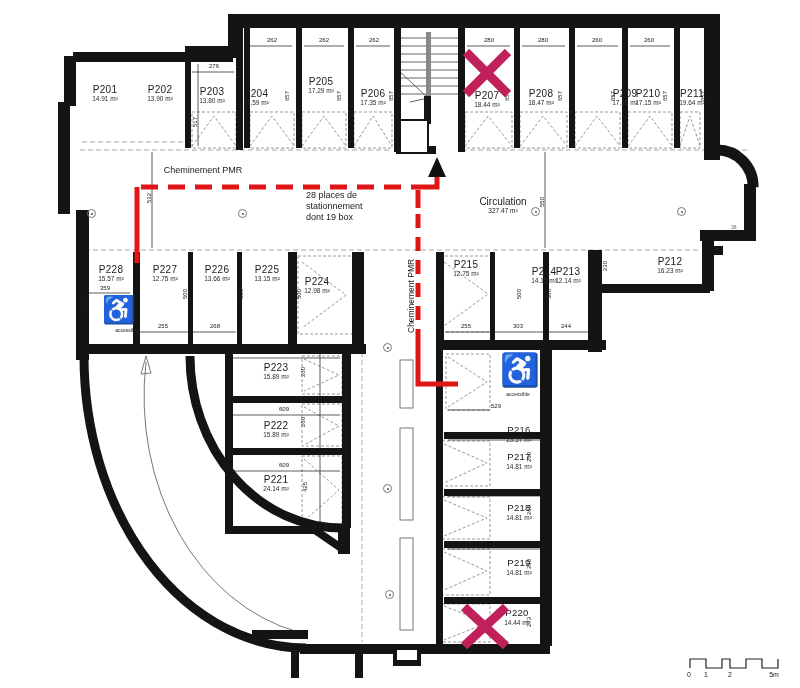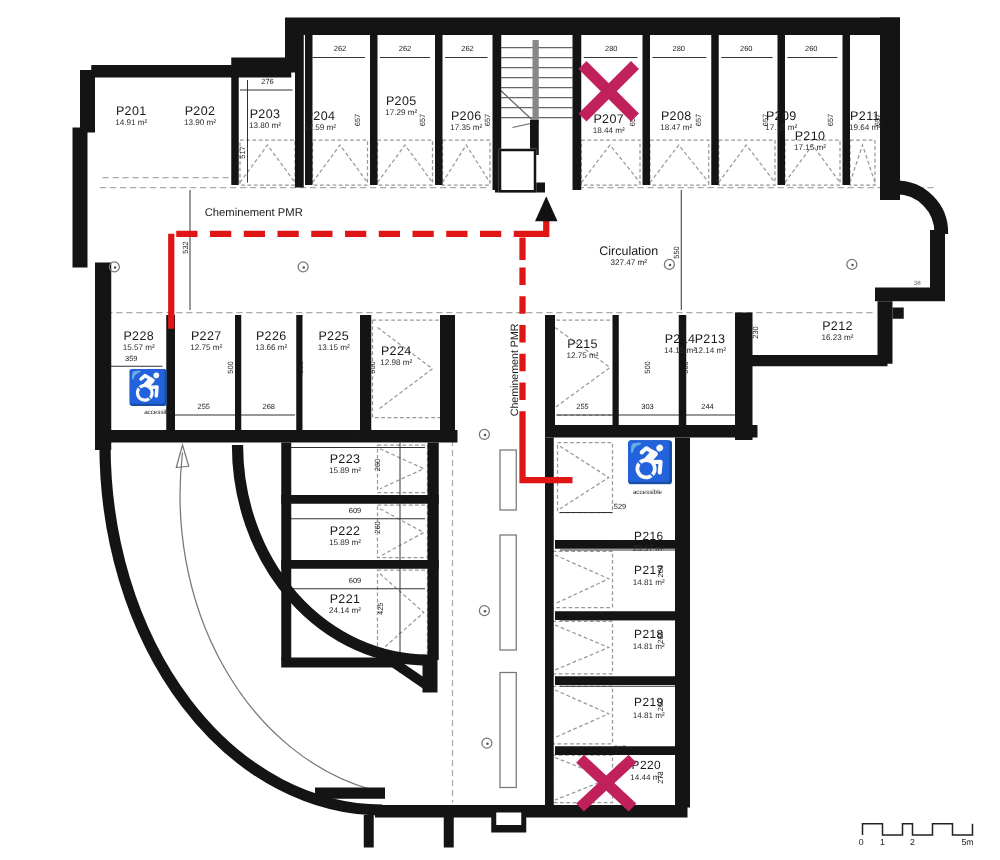--- a/index.html
+++ b/index.html
@@ -240,21 +240,21 @@
       <span class="a">18.44 m²</span>
     </div>
   <div class="sp" style="left:513px;top:88px;width:56px">
       <span class="l">P208</span>
       <span class="a">18.47 m²</span>
     </div>
   <div class="sp" style="left:597px;top:88px;width:56px">
       <span class="l">P209</span>
       <span class="a">17.15 m²</span>
     </div>
-  <div class="sp" style="left:620px;top:104px;width:56px">
+  <div class="sp" style="left:620px;top:88px;width:56px">
       <span class="l">P210</span>
       <span class="a">17.15 m²</span>
     </div>
   <div class="sp" style="left:664px;top:88px;width:56px">
       <span class="l">P211</span>
       <span class="a">19.64 m²</span>
     </div>
 
   <div class="sp" style="left:87px;top:264px;width:48px">
       <span class="l">P228</span>
@@ -269,21 +269,21 @@
       <span class="a">13.66 m²</span>
     </div>
   <div class="sp" style="left:242px;top:264px;width:50px">
       <span class="l">P225</span>
       <span class="a">13.15 m²</span>
     </div>
   <div class="sp" style="left:292px;top:276px;width:50px">
       <span class="l">P224</span>
       <span class="a">12.98 m²</span>
     </div>
-  <div class="sp" style="left:440px;top:270px;width:52px">
+  <div class="sp" style="left:440px;top:259px;width:52px">
       <span class="l">P215</span>
       <span class="a">12.75 m²</span>
     </div>
   <div class="sp" style="left:518px;top:266px;width:52px">
       <span class="l">P214</span>
       <span class="a">14.15 m²</span>
     </div>
   <div class="sp" style="left:544px;top:266px;width:48px">
       <span class="l">P213</span>
       <span class="a">12.14 m²</span>
@@ -321,20 +321,25 @@
   <div class="sp small" style="left:492px;top:558px;width:54px">
       <span class="l">P219</span>
       <span class="a">14.81 m²</span>
     </div>
   <div class="sp small" style="left:490px;top:608px;width:54px">
       <span class="l">P220</span>
       <span class="a">14.44 m²</span>
     </div>
 
   <div class="txt" style="left:148px;top:165px;width:110px;font-size:9px;text-align:center">Cheminement PMR</div>
+  <div class="txt" style="left:306px;top:190px;width:80px;font-size:9px;line-height:11px">
+    <span style="display:block">28 places de</span>
+    <span style="display:block">stationnement</span>
+    <span style="display:block">dont 19 box</span>
+  </div>
   <div class="txt" style="left:458px;top:196px;width:90px;text-align:center">
     <span style="display:block;font-size:10px">Circulation</span>
     <span style="display:block;font-size:6.5px">327.47 m²</span>
   </div>
   <div class="vtext" style="left:406px;top:333px">Cheminement PMR</div>
   <div class="txt" style="left:731px;top:224px;font-size:5px;color:#666">38</div>
 
   <div class="wc" style="left:102px;top:297px">♿</div>
   <div class="acc" style="left:98px;top:327px;width:58px">accessible</div>
   <div class="wc" style="left:500px;top:354px;font-size:32px">♿</div>

